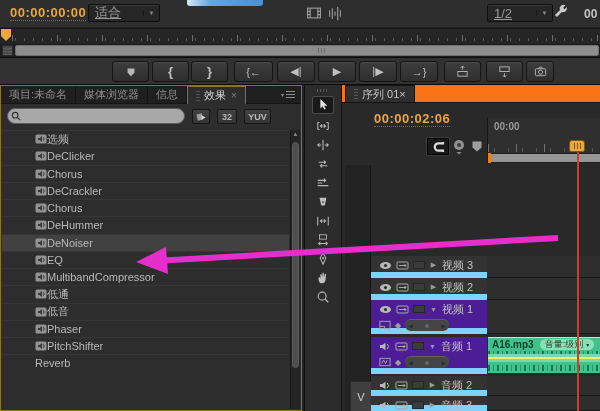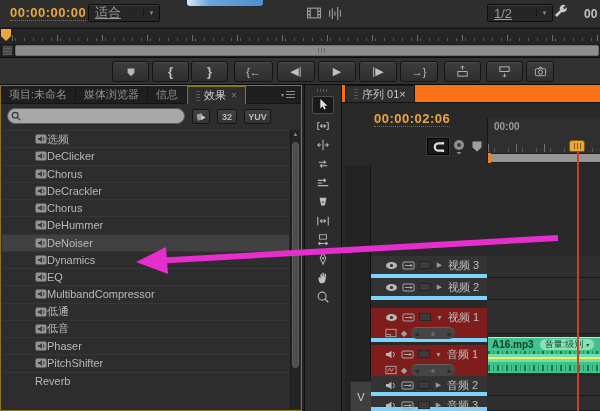--- a/index.html
+++ b/index.html
@@ -124,22 +124,22 @@
   .workbar{position:absolute;left:145px;right:0;top:68px;height:10px;background:#1f1f1f;}
   .workbar .bar{position:absolute;left:4px;right:0;top:1px;height:8px;background:#969696;}
   .workbar .wa-start{position:absolute;left:1px;top:0;width:3px;height:10px;background:#e8821e;}
   .redline{left:235px;top:67px;width:2px;bottom:0;background:var(--playhead-red);z-index:6;}
 
   .patchcol{position:absolute;left:3px;top:80px;width:26px;bottom:0;background:#232323;
     border-right:1px solid #141414;}
   .vbox{position:absolute;left:5px;top:216px;width:22px;height:31px;background:#404040;
     border:1px solid #2a2a2a;color:#cfcfcf;font-size:11px;display:flex;align-items:center;justify-content:center;}
 
-  .trow-h{position:absolute;left:29px;width:116px;background:#333;border-bottom:4px solid #7dd3fc;padding-left:6px;}
-  .trow-h.sel{background:#7f1d1d;margin-top:8px;}
+  .trow-h{position:absolute;left:29px;width:116px;background:#333;border-bottom:6px solid #7dd3fc;}
+  .trow-h.sel{background:#4c1d95;}
   .trow-c{position:absolute;left:145px;right:0;background:#2e2e2e;border-bottom:1px solid #191919;}
   .hline{display:flex;align-items:center;gap:4px;height:18px;padding-left:8px;}
   .hline .tri{font-size:7px;color:#9a9a9a;width:9px;text-align:center;}
   .hline .tlabel{font-size:11px;color:#c0c0c0;white-space:nowrap;}
   .blankbox{width:12px;height:8px;background:#3b3b3b;border:1px solid #262626;}
   .kf{font-size:8px;color:#9f9f9f;}
   .pill{width:44px;height:12px;background:#454545;border-radius:6px;border-top:1px solid #606060;
     display:flex;align-items:center;justify-content:space-between;padding:0 3px;}
   .pill .pa{font-size:6px;color:#2c2c2c;}
   .pill .pdot{width:4px;height:4px;border-radius:50%;background:#666;}
@@ -346,28 +346,20 @@
 
         <div class="fx-row selected">
           <svg width="12" height="10" viewBox="0 0 12 10">
             <rect x="0.5" y="0.5" width="11" height="9" rx="1.5" fill="#939393"></rect>
             <path d="M3 4h1.6L7 2v6L4.6 6H3z" fill="#3a3a3a"></path>
             <path d="M8.2 3.2a2.4 2.4 0 0 1 0 3.6" stroke="#3a3a3a" fill="none"></path>
           </svg>
           <span>DeNoiser</span>
         </div>
 
-        <div class="fx-row">
-          <svg width="12" height="10" viewBox="0 0 12 10">
-            <rect x="0.5" y="0.5" width="11" height="9" rx="1.5" fill="#939393"></rect>
-            <path d="M3 4h1.6L7 2v6L4.6 6H3z" fill="#3a3a3a"></path>
-            <path d="M8.2 3.2a2.4 2.4 0 0 1 0 3.6" stroke="#3a3a3a" fill="none"></path>
-          </svg>
-          <span>Dynamics</span>
-        </div>
 
         <div class="fx-row">
           <svg width="12" height="10" viewBox="0 0 12 10">
             <rect x="0.5" y="0.5" width="11" height="9" rx="1.5" fill="#939393"></rect>
             <path d="M3 4h1.6L7 2v6L4.6 6H3z" fill="#3a3a3a"></path>
             <path d="M8.2 3.2a2.4 2.4 0 0 1 0 3.6" stroke="#3a3a3a" fill="none"></path>
           </svg>
           <span>EQ</span>
         </div>
 

